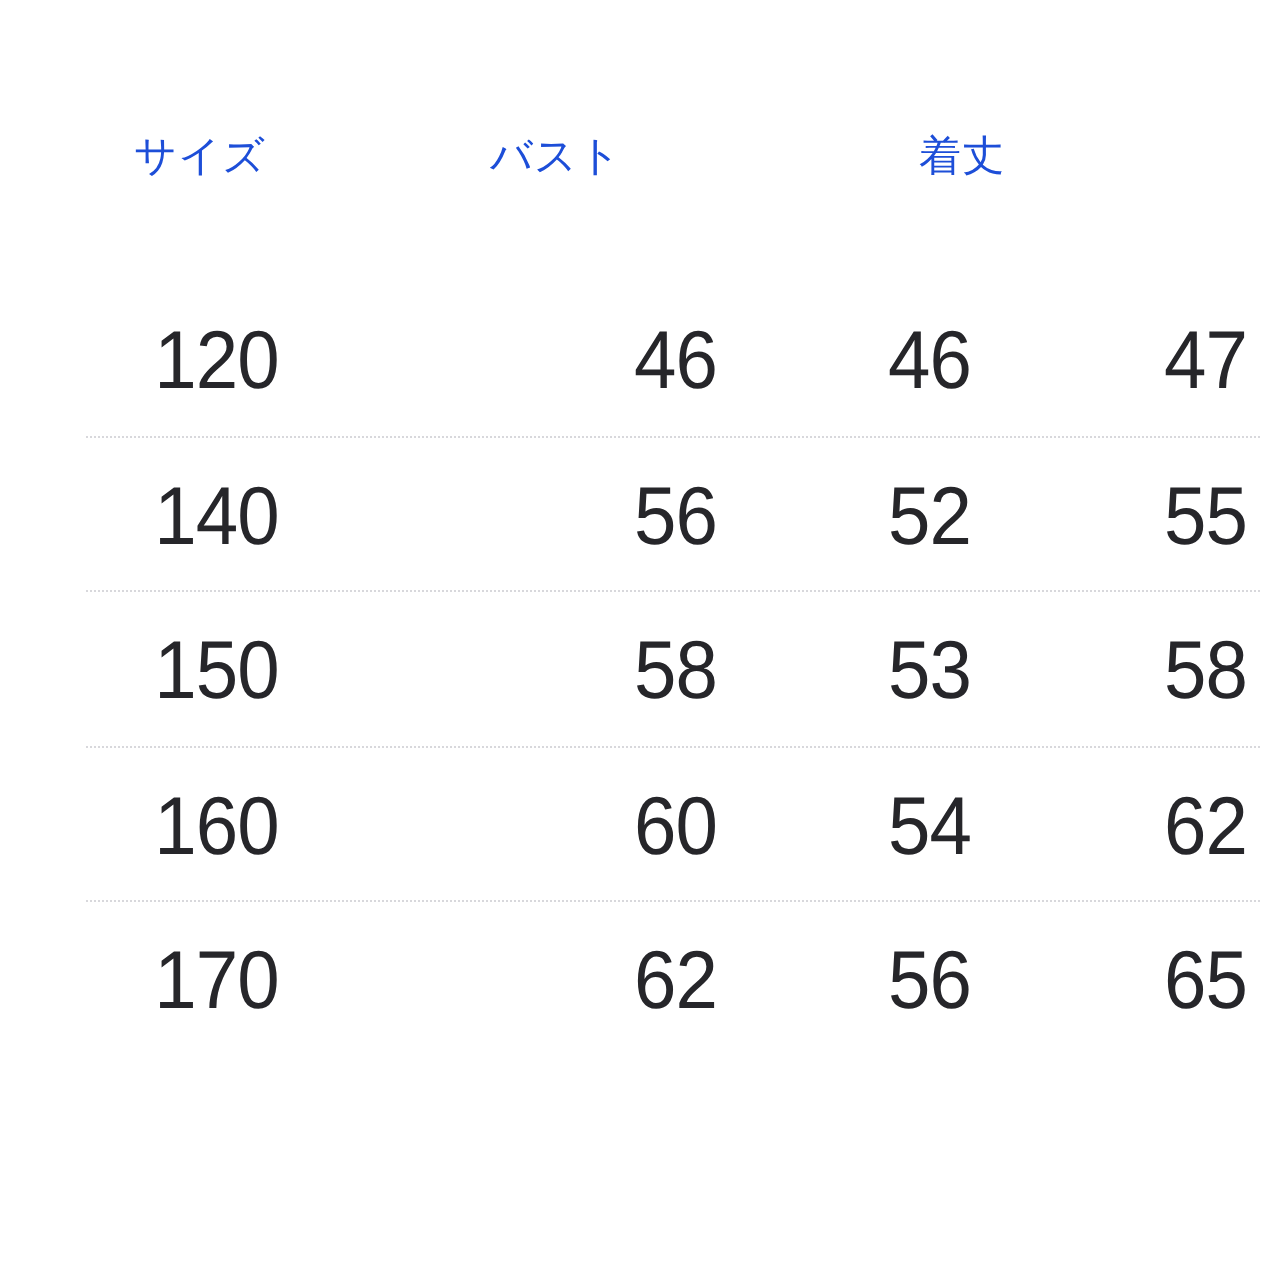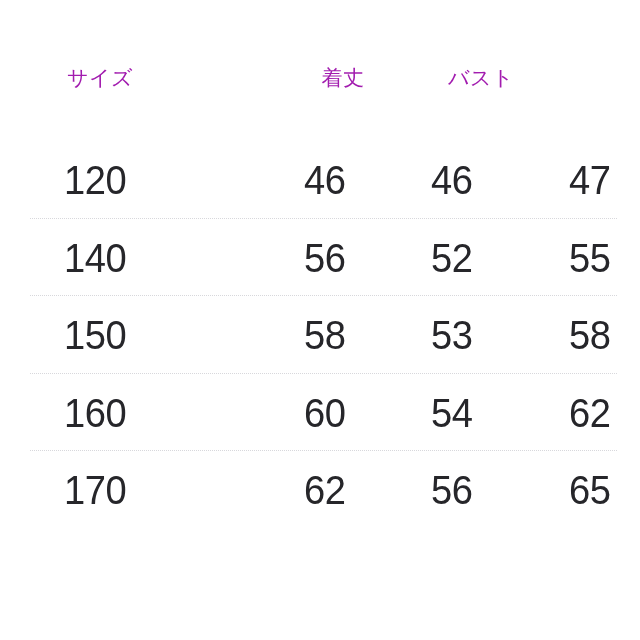--- a/index.html
+++ b/index.html
@@ -30,32 +30,32 @@
     left: 0;
     width: 640px;
     height: 40px;
     display: flex;
     align-items: center;
   }
   .chart-header .cell {
     font-family: "DejaVu Serif", "Liberation Serif", serif;
     font-size: 21px;
     font-weight: 400;
-    color: #a21caf;
+    color: #1d4ed8;
     text-align: center;
     letter-spacing: 0.5px;
     line-height: 1;
     white-space: nowrap;
   }
 
   
   .chart-body {
     position: absolute;
     top: 142px;
-    left: 4px;
+    left: 17px;
     width: 568px;
   }
   .chart-row {
     position: relative;
     width: 640px;
     height: 77.5px;
     display: flex;
     align-items: center;
   }
   .chart-row .cell {
@@ -87,22 +87,22 @@
   }
   .chart-row:last-child .row-divider { display: none; }
 </style>
 </head>
 <body>
 
 <div class="size-chart">
 
   <div class="chart-header">
     <div class="cell col-0">サイズ</div>
+    <div class="cell col-2">バスト</div>
     <div class="cell col-1">着丈</div>
-    <div class="cell col-2">バスト</div>
   </div>
 
   <div class="chart-body">
 
     <div class="chart-row">
       <div class="cell col-0">120</div>
       <div class="cell col-1">46</div>
       <div class="cell col-2">46</div>
       <div class="cell col-3">47</div>
       <div class="row-divider"></div>

